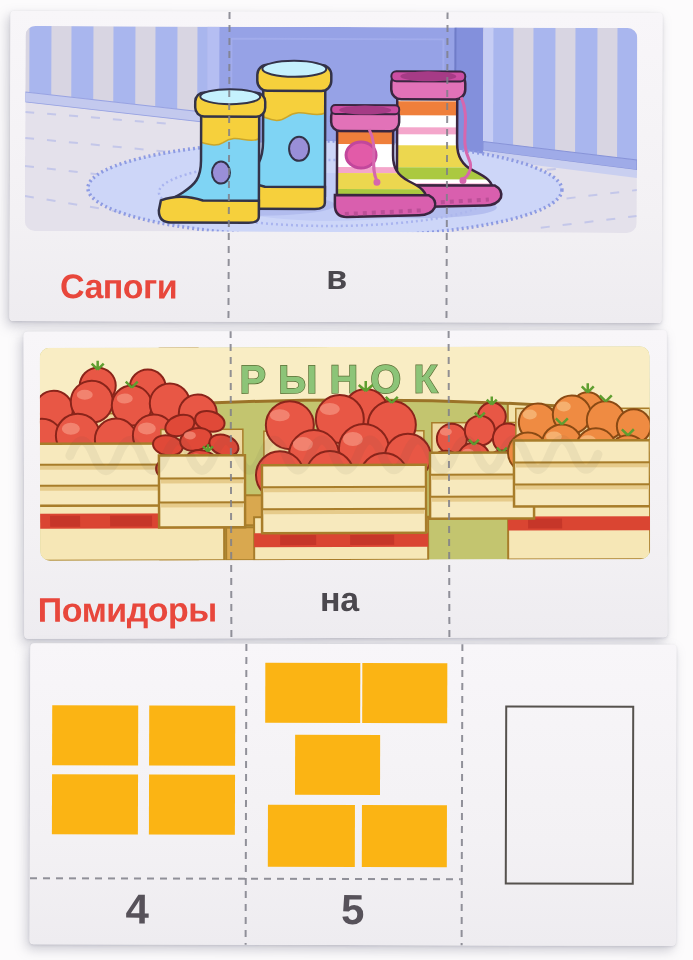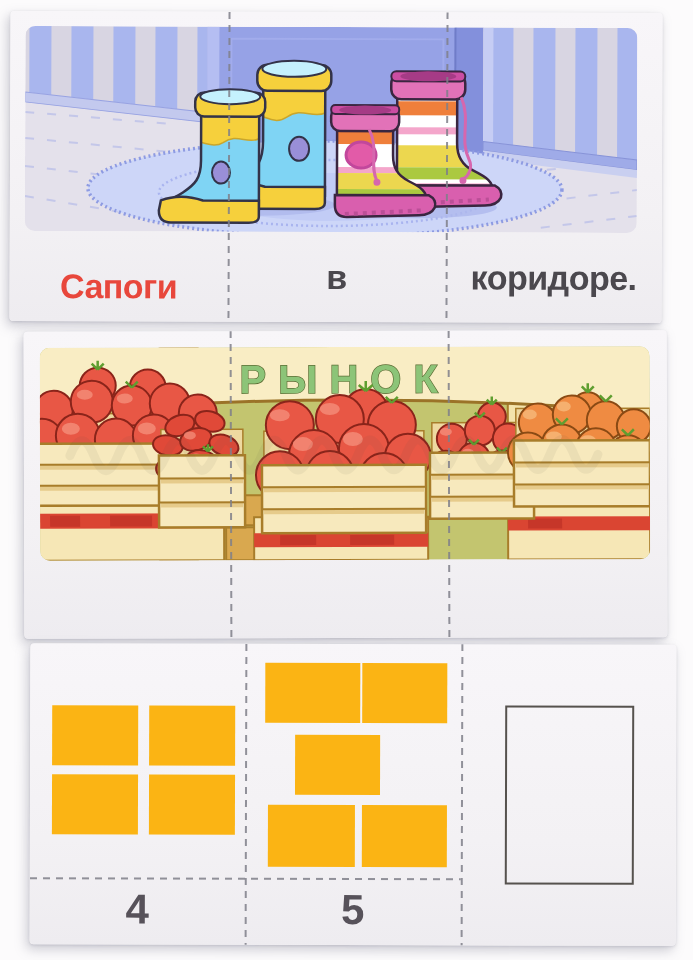--- a/index.html
+++ b/index.html
@@ -159,21 +159,20 @@
         <path d="M344,102 C354,122 344,138 352,154" stroke="#d667ae" stroke-width="3" fill="none"></path>
         <circle cx="352" cy="155" r="3.5" fill="#d667ae"></circle>
       </g>
     </svg>
   </div>
   <div class="vdash" style="left:218px"></div>
   <div class="vdash" style="left:436px"></div>
   <div class="word-row">
     <div class="word-cell em" style="width:218px">Сапоги</div>
     <div class="word-cell" style="width:218px">в</div>
-    <div class="word-cell" style="width:216px">коридоре.</div>
   </div>
 </div>
 
 <div class="card card2">
   <div class="ill">
     <svg width="610" height="213" viewBox="0 0 610 213">
       <rect width="610" height="213" fill="#c3c56f"></rect>
       <rect x="120" y="0" width="38" height="213" fill="#e9cd85" stroke="#a87d2a" stroke-width="2"></rect>
       <polygon points="468,24 544,18 544,88 468,96" fill="#f3e4ac" stroke="#a87d2a" stroke-width="2"></polygon>
 
@@ -369,20 +368,22 @@
         <rect x="476" y="138" width="132" height="5" fill="#e6cb8b"></rect>
           <line x1="474" y1="138" x2="610" y2="138" stroke="#a87d2a" stroke-width="2"></line>
       </g>
 
       <path d="M30,108 q12,-30 24,0 t24,0 t24,0 t24,0 t24,0 t24,0 t24,0 t24,0 t24,0 t24,0 t24,0 t24,0 t24,0 t24,0 t24,0 t24,0 t24,0 t24,0 t24,0 t24,0 t24,0 t24,0" stroke="#57514d" stroke-width="9" fill="none" opacity=".07" stroke-linecap="round"></path>
     </svg>
   </div>
   <div class="vdash" style="left:206px"></div>
   <div class="vdash" style="left:424px"></div>
   <div class="word-row">
+    <div class="word-cell em" style="width:206px">Помидоры</div>
+    <div class="word-cell" style="width:218px">на</div>
   </div>
 </div>
 
 <div class="card card3">
   <div class="sec" style="left:0;width:215px">
       <div class="tile" style="left: 22px; top: 62px; width: 86px; height: 60px;"></div>
       <div class="tile" style="left: 119px; top: 62px; width: 86px; height: 60px;"></div>
       <div class="tile" style="left: 22px; top: 131px; width: 86px; height: 60px;"></div>
       <div class="tile" style="left: 119px; top: 131px; width: 86px; height: 60px;"></div>
     </div>

